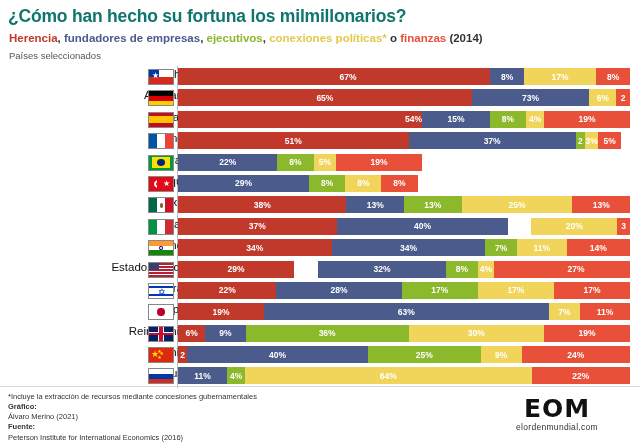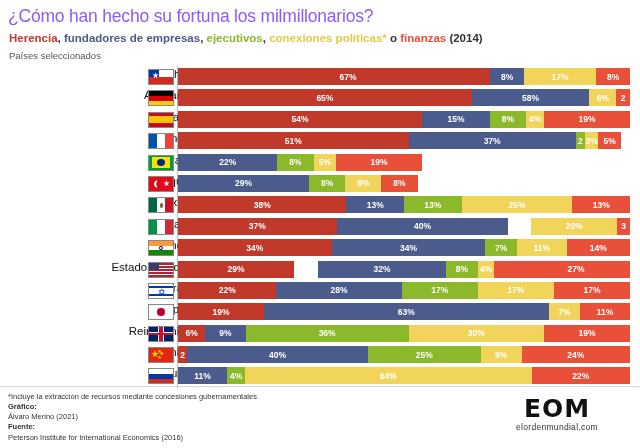--- a/index.html
+++ b/index.html
@@ -6,21 +6,21 @@
   body{
     width:640px;height:448px;
     background:#ffffff;
     font-family:"Liberation Sans", sans-serif;
     color:#1a1a1a;
     overflow:hidden;
     position:relative;
   }
   #title{
     position:absolute;left:8px;top:6px;
-    font-size:17.5px;font-weight:normal;color:#8b5cf6;
+    font-size:17.5px;font-weight:bold;color:#0f766e;
     letter-spacing:-0.2px;
   }
   #subtitle{
     position:absolute;left:9px;top:32px;
     font-size:11.5px;font-weight:bold;
     white-space:nowrap;
   }
   #note-sel{
     position:absolute;left:9px;top:50px;
     font-size:9.5px;color:#555555;
@@ -123,39 +123,39 @@
         <div class="flag">
           <div class="f-h" style="background:#000000;top:0%;height:33.3%"></div>
           <div class="f-h" style="background:#dd0000;top:33.3%;height:33.4%"></div>
           <div class="f-h" style="background:#ffce00;top:66.7%;height:33.3%"></div>
         </div>
         <div class="bar">
           <div class="seg herencia" style="width: 65%;">
             <span>65%</span>
           </div>
           <div class="seg fundadores" style="width: 26%;">
-            <span>58%</span>
+            <span>73%</span>
           </div>
           <div class="seg politicas" style="width: 6%;">
             <span>6%</span>
           </div>
           <div class="seg finanzas" style="width: 3%;">
             <span>2</span>
           </div>
         </div>
       </div>
       <div class="row">
         <div class="label">España</div>
         <div class="flag">
           <div class="f-h" style="background:#c60b1e;top:0%;height:25%"></div>
           <div class="f-h" style="background:#ffc400;top:25%;height:50%"></div>
           <div class="f-h" style="background:#c60b1e;top:75%;height:25%"></div>
         </div>
         <div class="bar">
-          <div class="seg herencia" style="width: 54%;">
+          <div class="seg herencia" style="width: 54%; justify-content: flex-end;">
             <span>54%</span>
           </div>
           <div class="seg fundadores" style="width: 15%;">
             <span>15%</span>
           </div>
           <div class="seg ejecutivos" style="width: 8%;">
             <span>8%</span>
           </div>
           <div class="seg politicas" style="width: 4%;">
             <span>4%</span>

